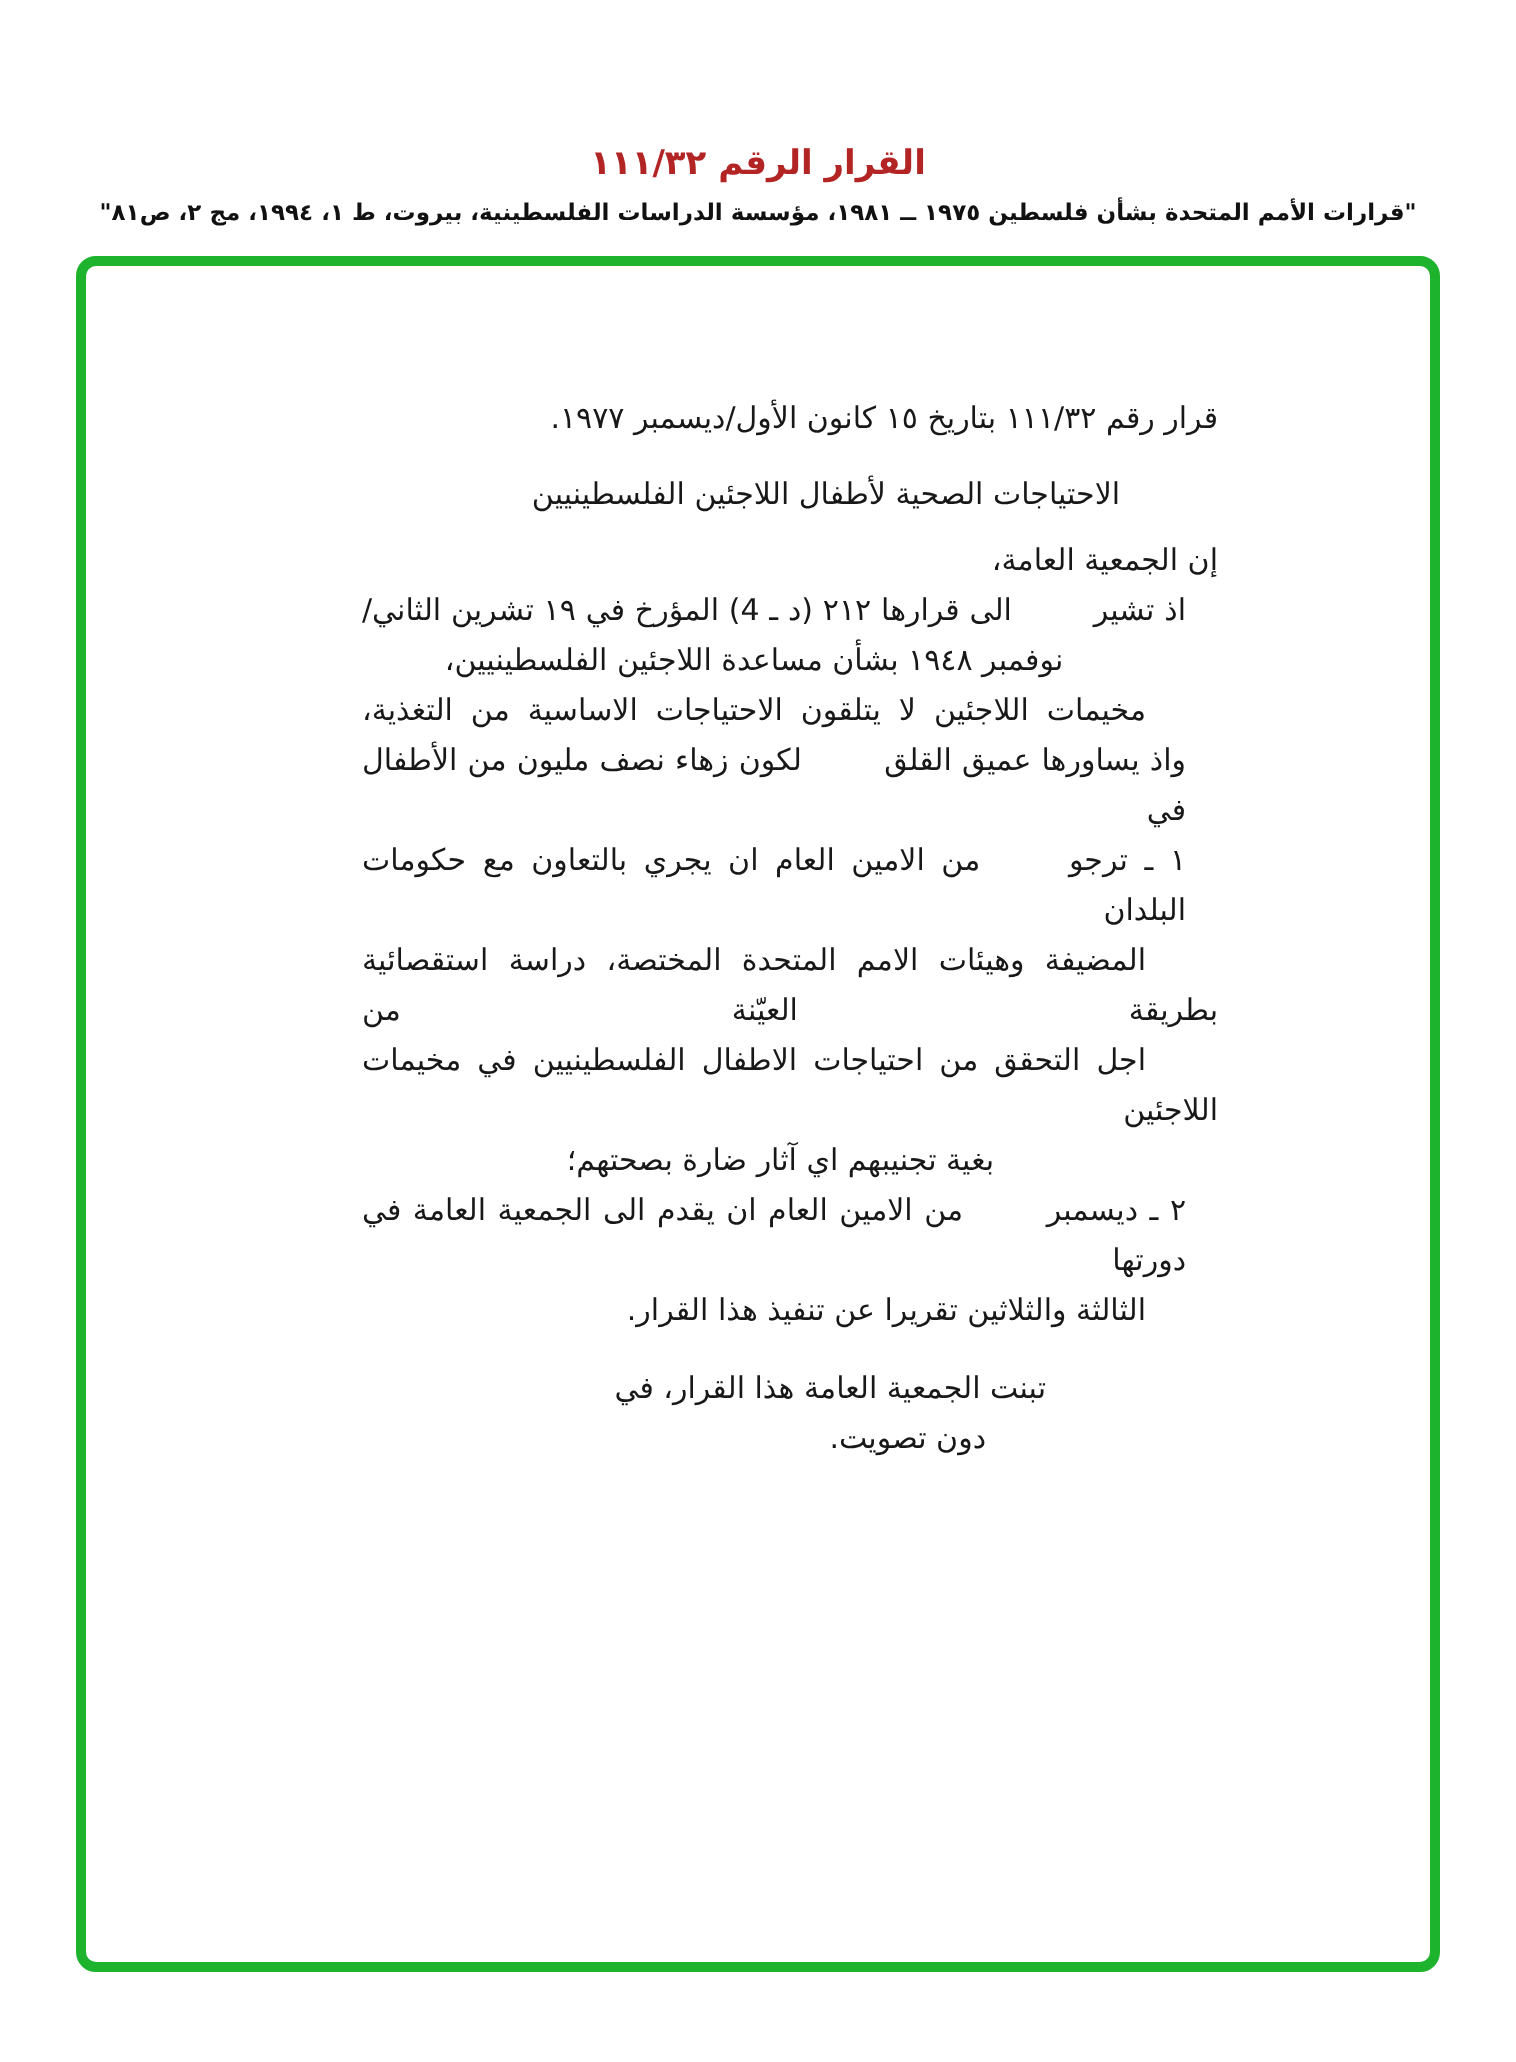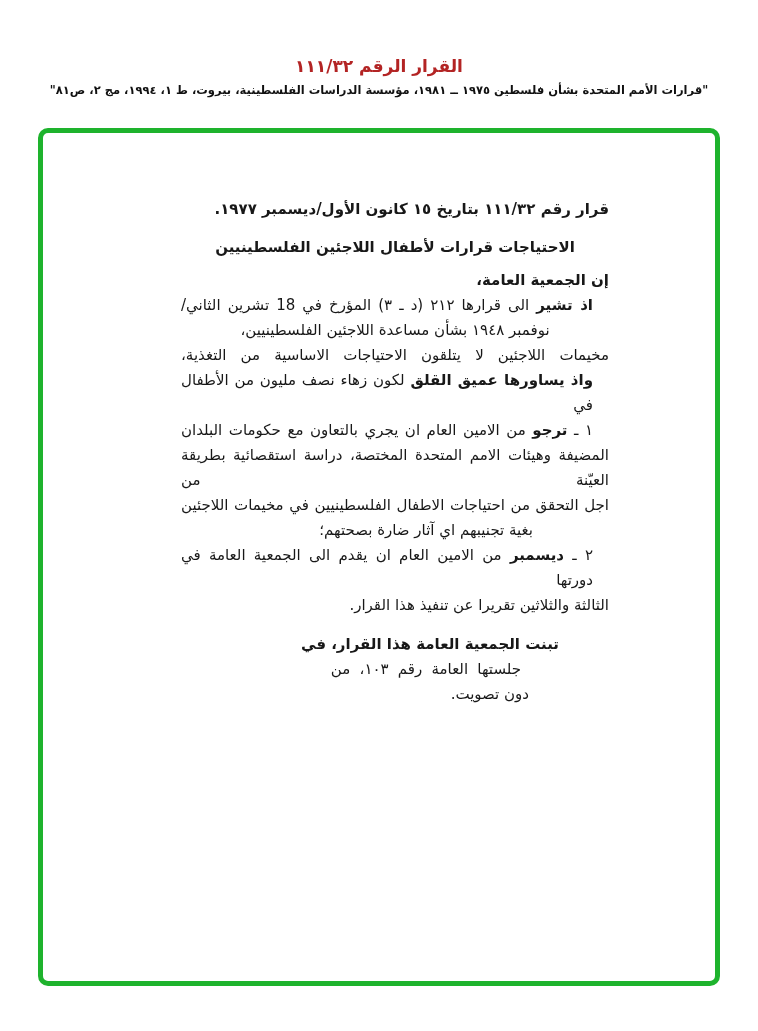--- a/index.html
+++ b/index.html
@@ -6,21 +6,21 @@
   body{
     width:758px;height:1031px;
     background:#ffffff;
     position:relative;
     font-family:"DejaVu Sans",sans-serif;
     color:#161616;
     overflow:hidden;
   }
   
   .hdr{
-    padding-top:56px;
+    padding-top:72px;
     text-align:center;
     direction:rtl;
   }
   .res-title{
     font-size:17px;
     font-weight:700;
     color:#b32424;              
     letter-spacing:.2px;
   }
   .citation{
@@ -42,27 +42,27 @@
   }
   
   .content{
     direction:rtl;
     margin:64px 106px 0 138px;
     font-size:15px;
     line-height:25px;
     color:#181818;
   }
   .ln{min-height:25px;}
-  .b{font-weight:700;}
+  .b{font-weight:400;margin-left:36px;}
   .r{text-align:right;}
   .c{text-align:center;}
   .j{text-align:justify;text-align-last:justify;text-justify:inter-word;}
   .ind{padding-right:16px;}
   .mt-sm{margin-top:6px;}
-  .mt-md{margin-top:14px;font-weight:bold;}
+  .mt-md{margin-top:14px;}
   .mb-h1{margin-bottom:13px;}
   .mb-h2{margin-bottom:8px;}
   .mr-50{margin-left:0;margin-right:50px;}
   .mr-88{margin-right:88px;}
   .mr-170{}
   .mr-175{margin-right:76px;}
   .mr-190{margin-right:80px;}
   .ws{word-spacing:.3em;}
 </style>
 </head>
@@ -74,29 +74,29 @@
 </div>
 
 <div class="frame">
   <div class="content">
 
     <div class="ln r mb-h1">
       <span class="pre"></span><span class="b">قرار رقم ١١١/٣٢ بتاريخ ١٥ كانون الأول/ديسمبر ١٩٧٧.</span><span></span>
     </div>
 
     <div class="ln c mb-h2">
-      <span class="pre"></span><span class="b">الاحتياجات قرارات لأطفال اللاجئين الفلسطينيين</span><span></span>
+      <span class="pre"></span><span class="b">الاحتياجات الصحية لأطفال اللاجئين الفلسطينيين</span><span></span>
     </div>
 
     <div class="ln r mt-sm">
       <span class="pre"></span><span class="b">إن الجمعية العامة،</span><span></span>
     </div>
 
     <div class="ln j ind">
-      <span class="pre"></span><span class="b">اذ تشير</span><span> الى قرارها ٢١٢ (د ـ ٣) المؤرخ في 18 تشرين الثاني/</span>
+      <span class="pre"></span><span class="b">اذ تشير</span><span> الى قرارها ٢١٢ (د ـ 4) المؤرخ في ١٩ تشرين الثاني/</span>
     </div>
 
     <div class="ln c">
       <span class="pre"></span><span class="b"></span><span>نوفمبر ١٩٤٨ بشأن مساعدة اللاجئين الفلسطينيين،</span>
     </div>
 
     <div class="ln j">
       <span class="pre"></span><span class="b"></span><span>مخيمات اللاجئين لا يتلقون الاحتياجات الاساسية من التغذية،</span>
     </div>
 
@@ -125,22 +125,19 @@
     </div>
 
     <div class="ln r mr-170">
       <span class="pre"></span><span class="b"></span><span>الثالثة والثلاثين تقريرا عن تنفيذ هذا القرار.</span>
     </div>
 
     <div class="ln r mr-50 mt-md">
       <span class="pre"></span><span class="b"></span><span>تبنت الجمعية العامة هذا القرار، في</span>
     </div>
 
-    <div class="ln r mr-88 ws">
-      <span class="pre"></span><span class="b"></span><span>جلستها العامة رقم ١٠٣، من</span>
-    </div>
 
     <div class="ln r mr-190">
       <span class="pre"></span><span class="b"></span><span>دون تصويت.</span>
     </div>
 
   </div>
 </div>
 
 </body></html>

